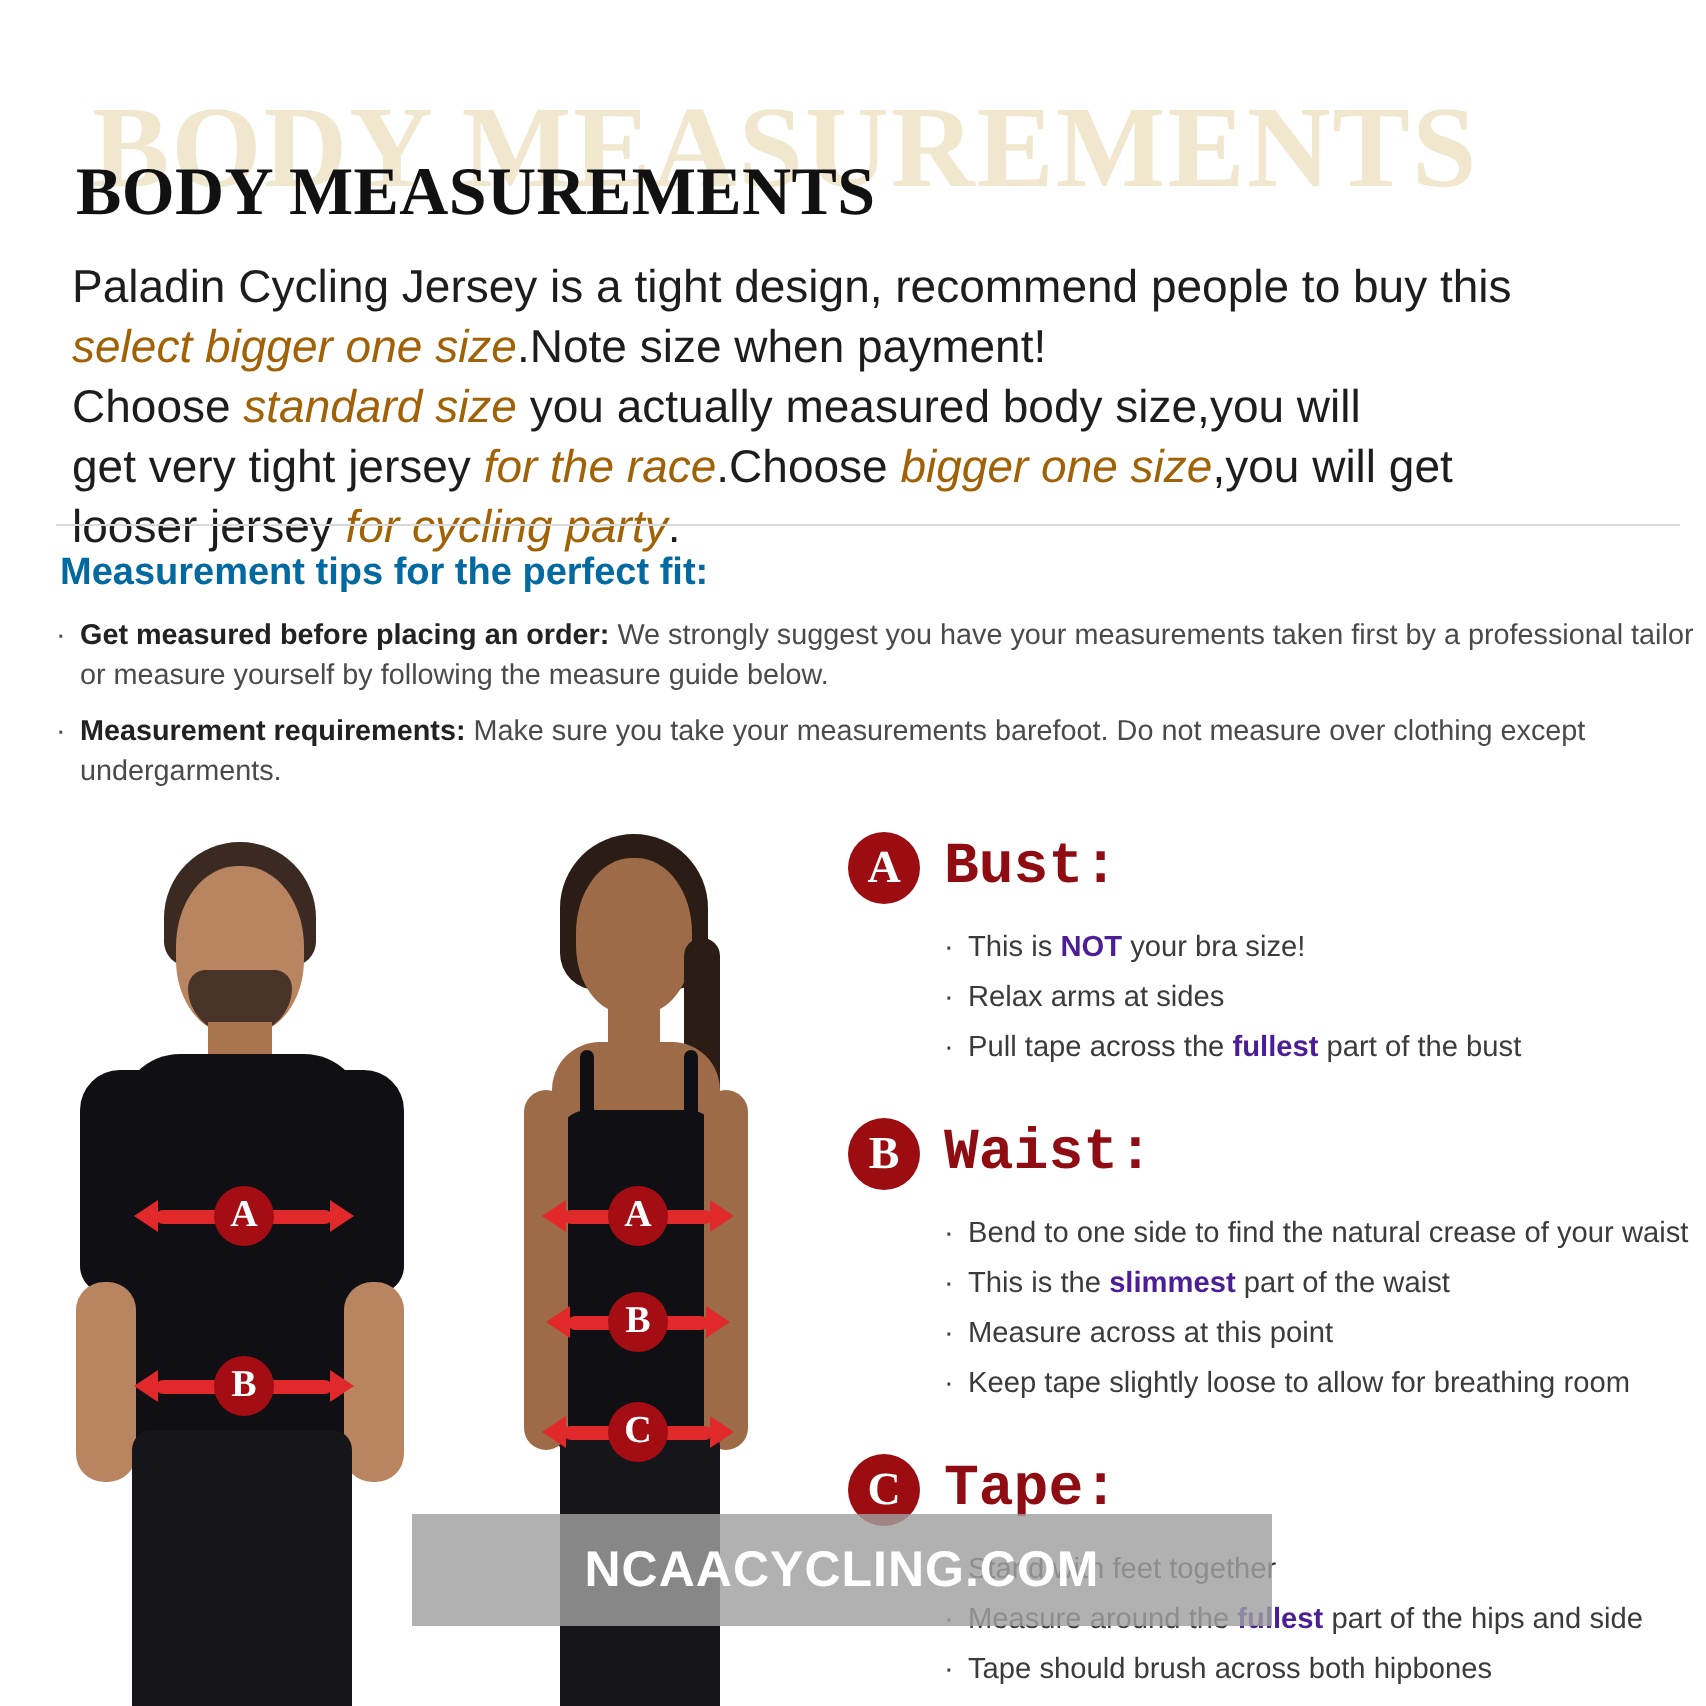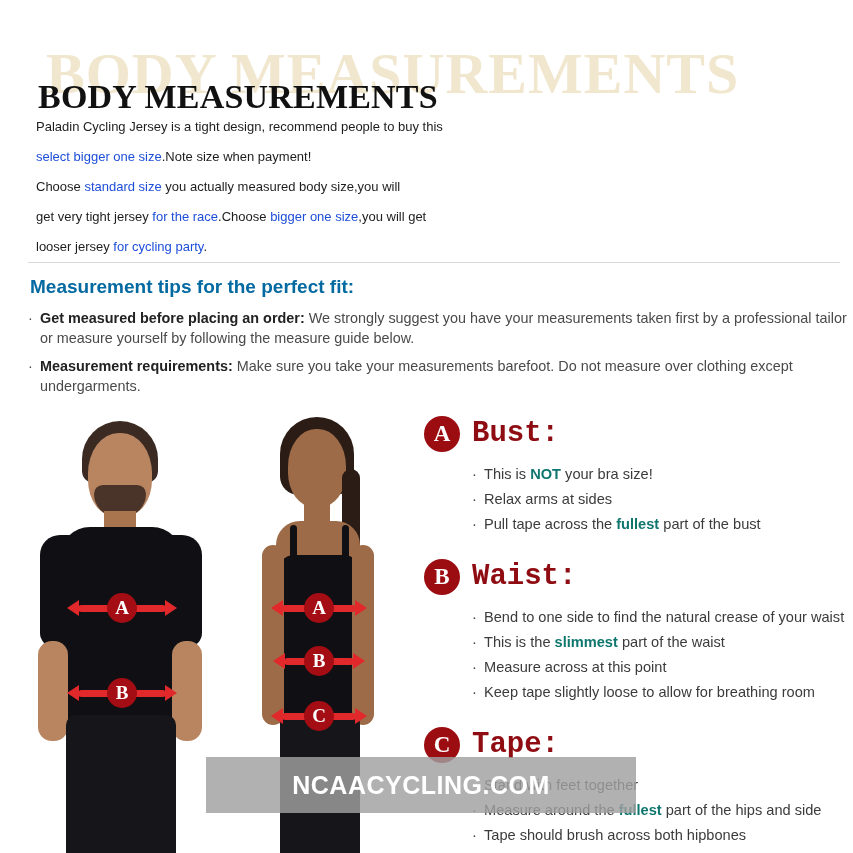--- a/index.html
+++ b/index.html
@@ -38,29 +38,30 @@
     font-family: "Liberation Serif", serif;
     font-size: 34px;
     font-weight: 700;
     color: #111;
     letter-spacing: 0.2px;
   }
 
   
   .intro {
     position: absolute;
-    top: 112px;
+    top: 128px;
     left: 36px;
     width: 790px;
-    font-size: 13px;
+    font-size: 23px;
     line-height: 30px;
     color: #1d1d1d;
   }
   .intro .red {
-    color: #1d4ed8;
+    color: #a16207;
+    font-style: italic;
   }
 
   
   .divider {
     position: absolute;
     left: 28px;
     top: 262px;
     width: 812px;
     height: 1px;
     background: #d8d8d8;
@@ -231,21 +232,21 @@
     font-size: 14.6px;
     line-height: 25px;
     color: #3b3b3b;
     white-space: nowrap;
   }
   .guide-list li .bullet {
     position: absolute;
     left: 0;
     top: 0;
   }
-  .guide-list li b { color: #0f766e; font-weight: 700; }
+  .guide-list li b { color: #4c1d95; font-weight: 700; }
 
   
   .wm-box {
     position: absolute;
     left: 206px;
     top: 757px;
     width: 430px;
     height: 56px;
     background: rgba(160,160,160,0.82);
     display: flex;

